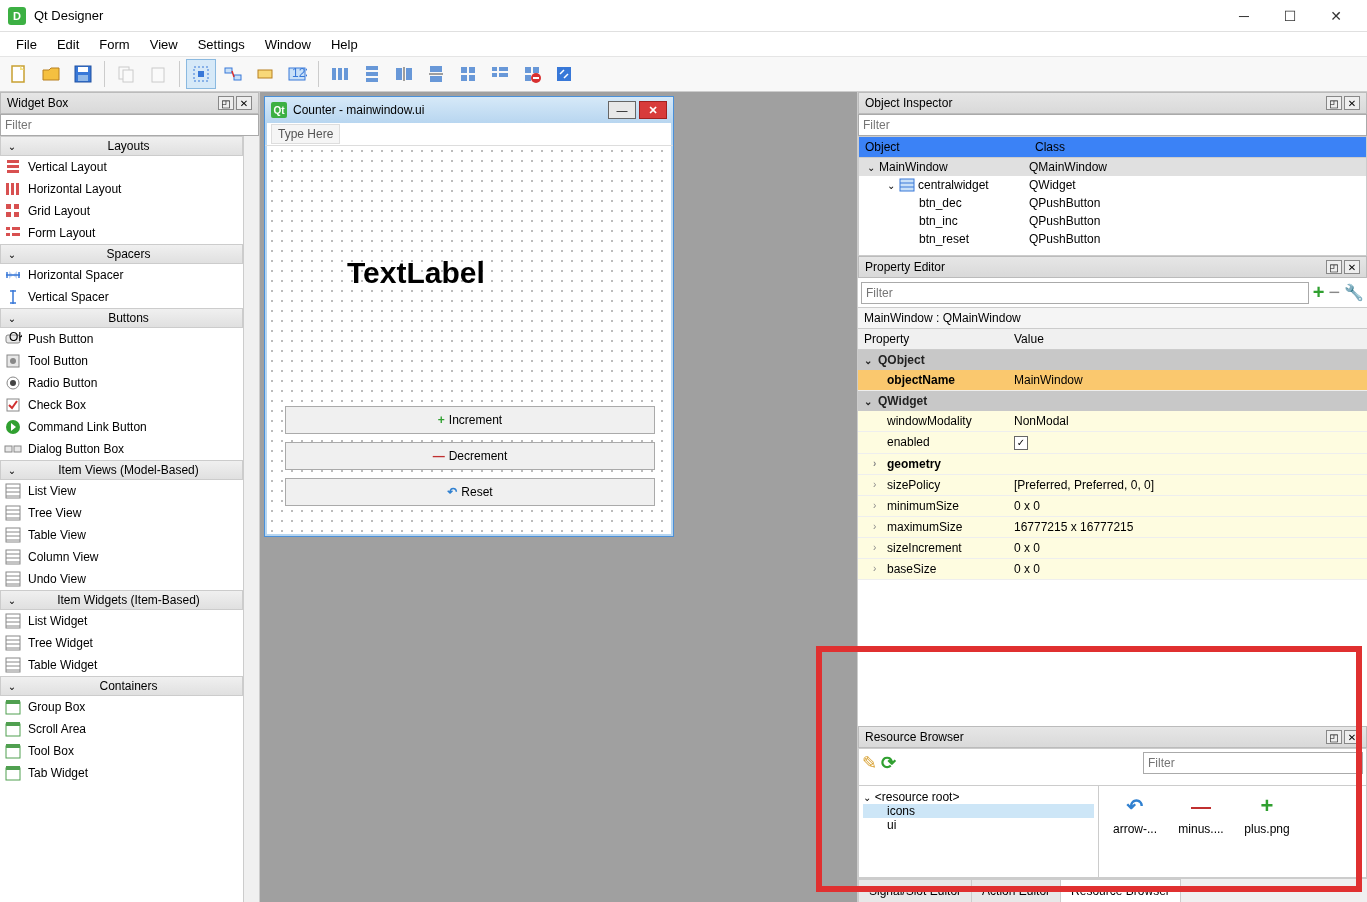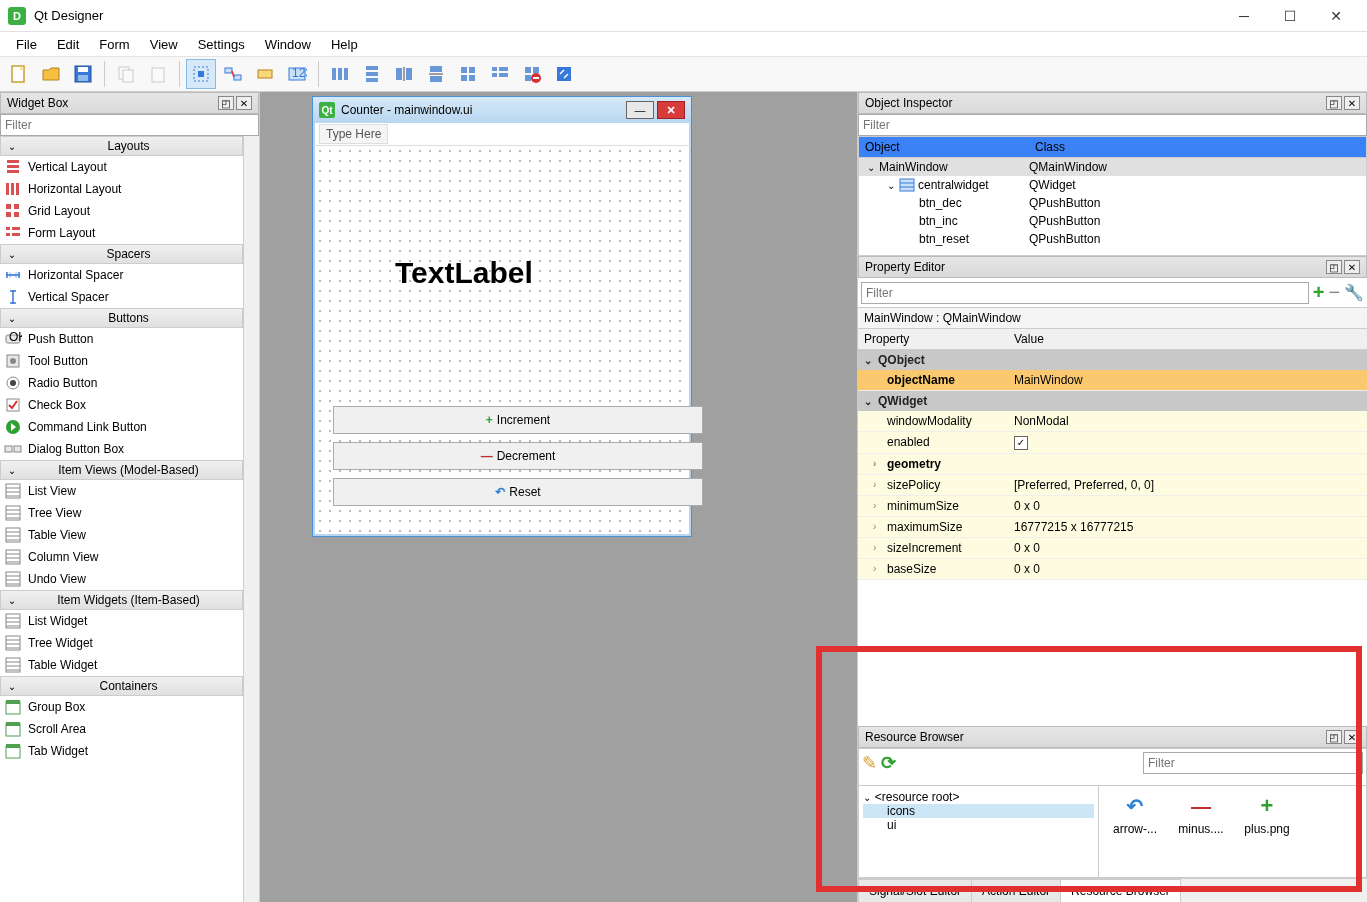--- a/index.html
+++ b/index.html
@@ -22,21 +22,21 @@
 .filter-input { width: 100%; border: 1px solid #aaa; padding: 3px 4px; font-size: 12px; color: #666; background: #fff; }
 .wb-body { flex: 1; overflow: hidden; display: flex; }
 .wb-scroll { flex: 1; overflow-y: auto; }
 .wb-cat { background: linear-gradient(#f0f0f0,#e0e0e0); border: 1px solid #ccc; padding: 2px 4px; display: flex; align-items: center; font-size: 12px; }
 .wb-cat .chev { width: 14px; text-align: center; font-size: 10px; }
 .wb-cat .lbl { flex: 1; text-align: center; }
 .wb-item { display: flex; align-items: center; padding: 2px 4px; gap: 6px; font-size: 12px; }
 .wb-icon { width: 18px; height: 18px; display: flex; align-items: center; justify-content: center; }
 .vbar { width: 16px; background: #f0f0f0; border-left: 1px solid #ccc; }
 .center { flex: 1; background: #a0a0a0; position: relative; }
-.form-window { position: absolute; left: 4px; top: 4px; width: 380px; border: 1px solid #4a90d9; background: #fff; box-shadow: 0 0 0 2px #b8d6f0 inset; margin-left: 48px; }
+.form-window { position: absolute; left: 4px; top: 4px; width: 410px; border: 1px solid #4a90d9; background: #fff; box-shadow: 0 0 0 2px #b8d6f0 inset; }
 .form-tb { background: linear-gradient(#d6e9f8,#b8d6f0); padding: 4px 6px; display: flex; align-items: center; }
 .form-tb .qticon { width: 16px; height: 16px; background: #3cb043; color:#fff; font-size:10px; font-weight:bold; display:flex;align-items:center;justify-content:center; border-radius:2px; margin-right:6px;}
 .form-tb .ftitle { flex: 1; font-size: 12px; }
 .form-tb .fbtn { width: 28px; height: 18px; margin-left: 3px; display:flex; align-items:center; justify-content:center; border:1px solid #666; background:#e8e8e8; font-size:11px;}
 .form-tb .fbtn.close { background: #d83b3b; color: #fff; border-color: #a02020; font-weight: bold; }
 .form-menu { padding: 4px 6px; border-bottom: 1px solid #ddd; }
 .form-menu span { background: #f5f5f5; border: 1px solid #ddd; padding: 2px 6px; font-size: 12px; color: #555; }
 .form-canvas { height: 390px; background-image: radial-gradient(circle, #bbb 1px, transparent 1px); background-size: 10px 10px; background-position: 0 0; position: relative; border: 2px solid #b8d6f0; border-top: none; }
 .form-label { position: absolute; left: 80px; top: 110px; font-size: 30px; font-weight: bold; }
 .form-btn { position: absolute; left: 18px; width: 370px; height: 28px; background: #f0f0f0; border: 1px solid #aaa; display: flex; align-items: center; justify-content: center; gap: 4px; font-size: 12px; }
@@ -472,20 +472,29 @@
             </span>
             <span>Scroll Area</span>
           </div>
           <div class="wb-item">
             <span class="wb-icon">
               <svg width="18" height="18">
                 <rect x="2" y="4" width="14" height="12" fill="#fff" stroke="#50a050"></rect>
                 <rect x="2" y="2" width="14" height="4" fill="#50a050"></rect>
               </svg>
             </span>
+            <span>Tool Box</span>
+          </div>
+          <div class="wb-item">
+            <span class="wb-icon">
+              <svg width="18" height="18">
+                <rect x="2" y="4" width="14" height="12" fill="#fff" stroke="#50a050"></rect>
+                <rect x="2" y="2" width="14" height="4" fill="#50a050"></rect>
+              </svg>
+            </span>
             <span>Tab Widget</span>
           </div>
         </div>
       <div class="vbar"></div>
     </div>
   </div>
 
   <div class="center">
     <div class="form-window">
       <div class="form-tb">

